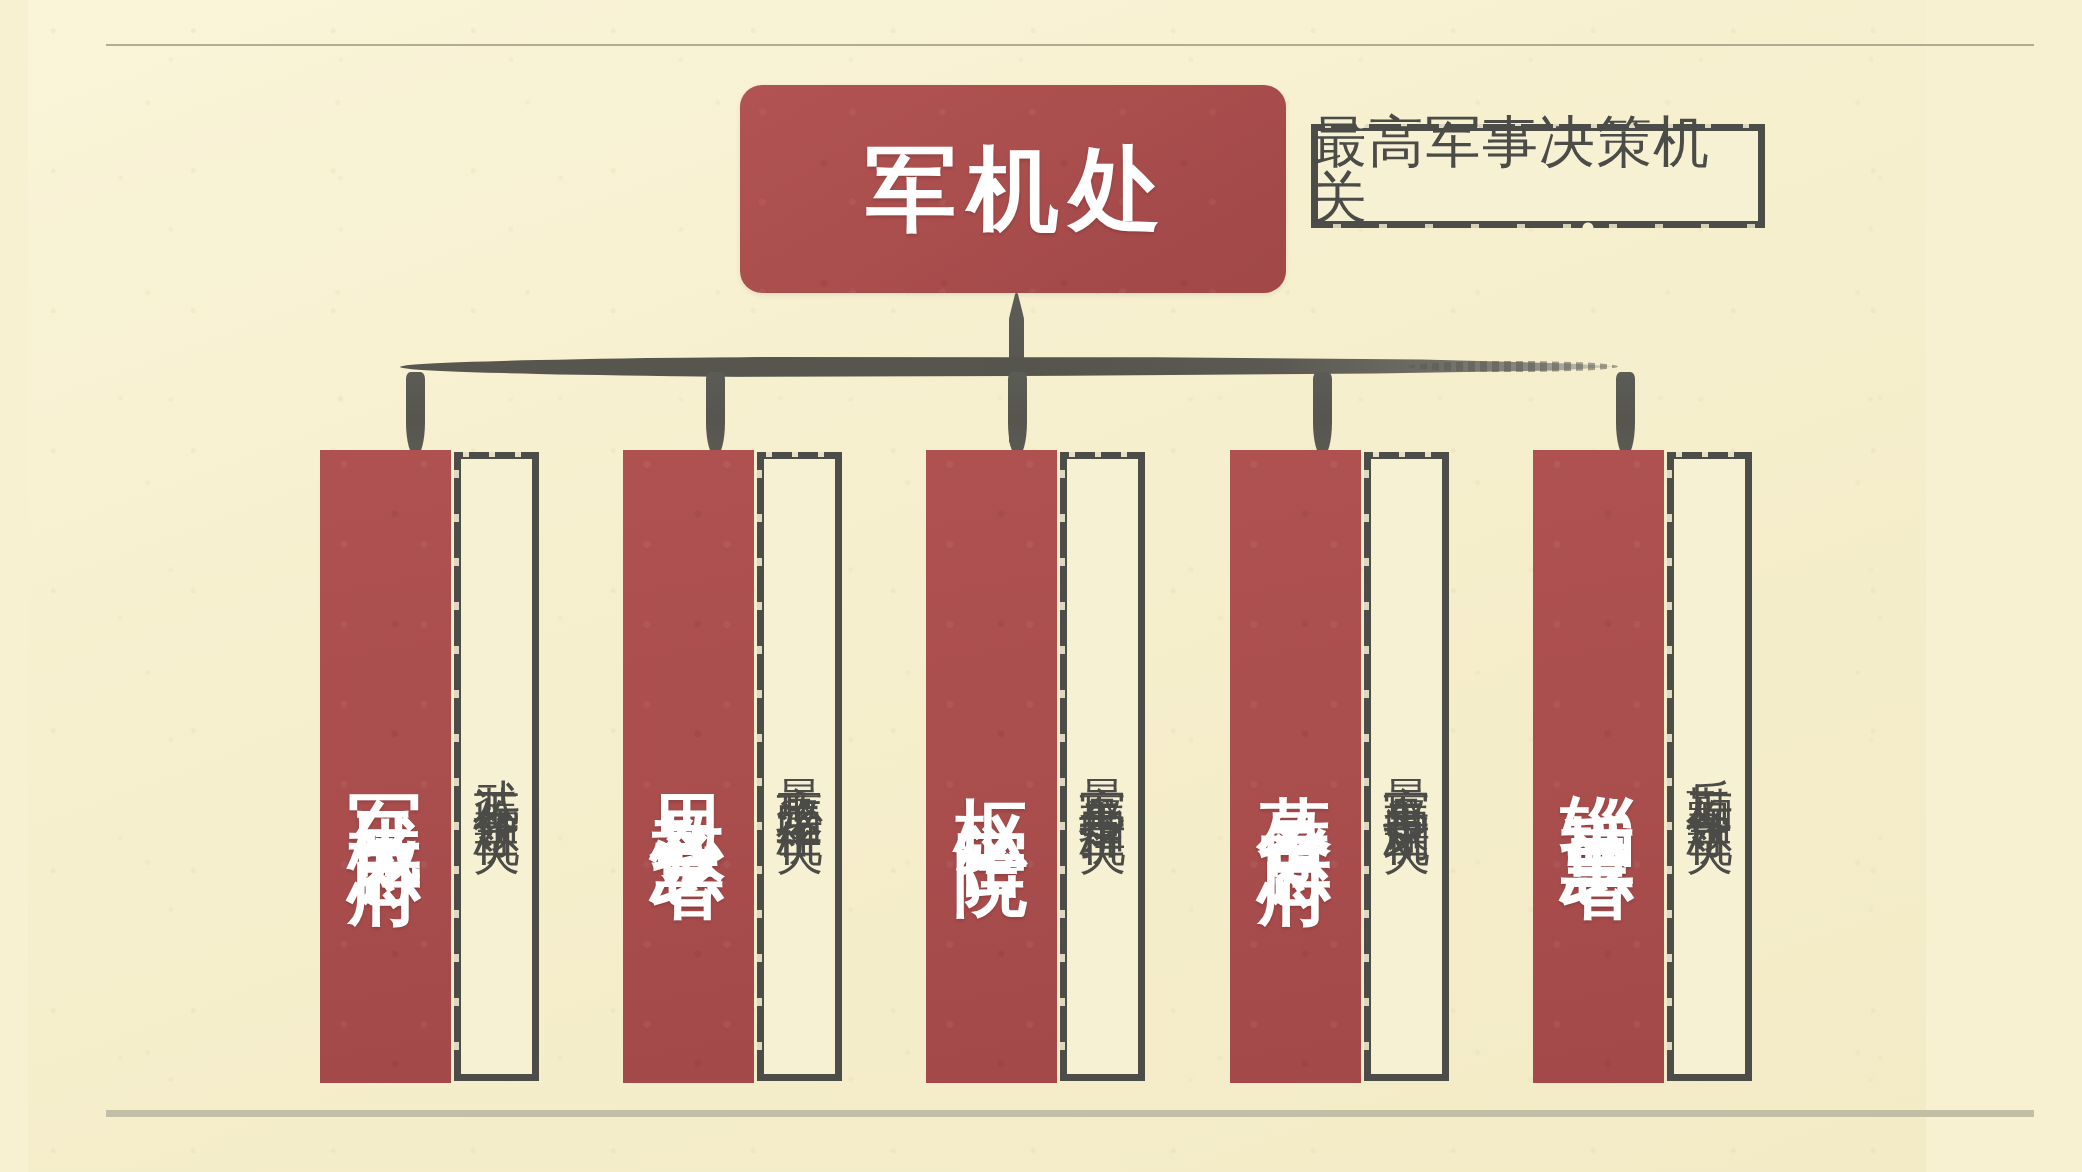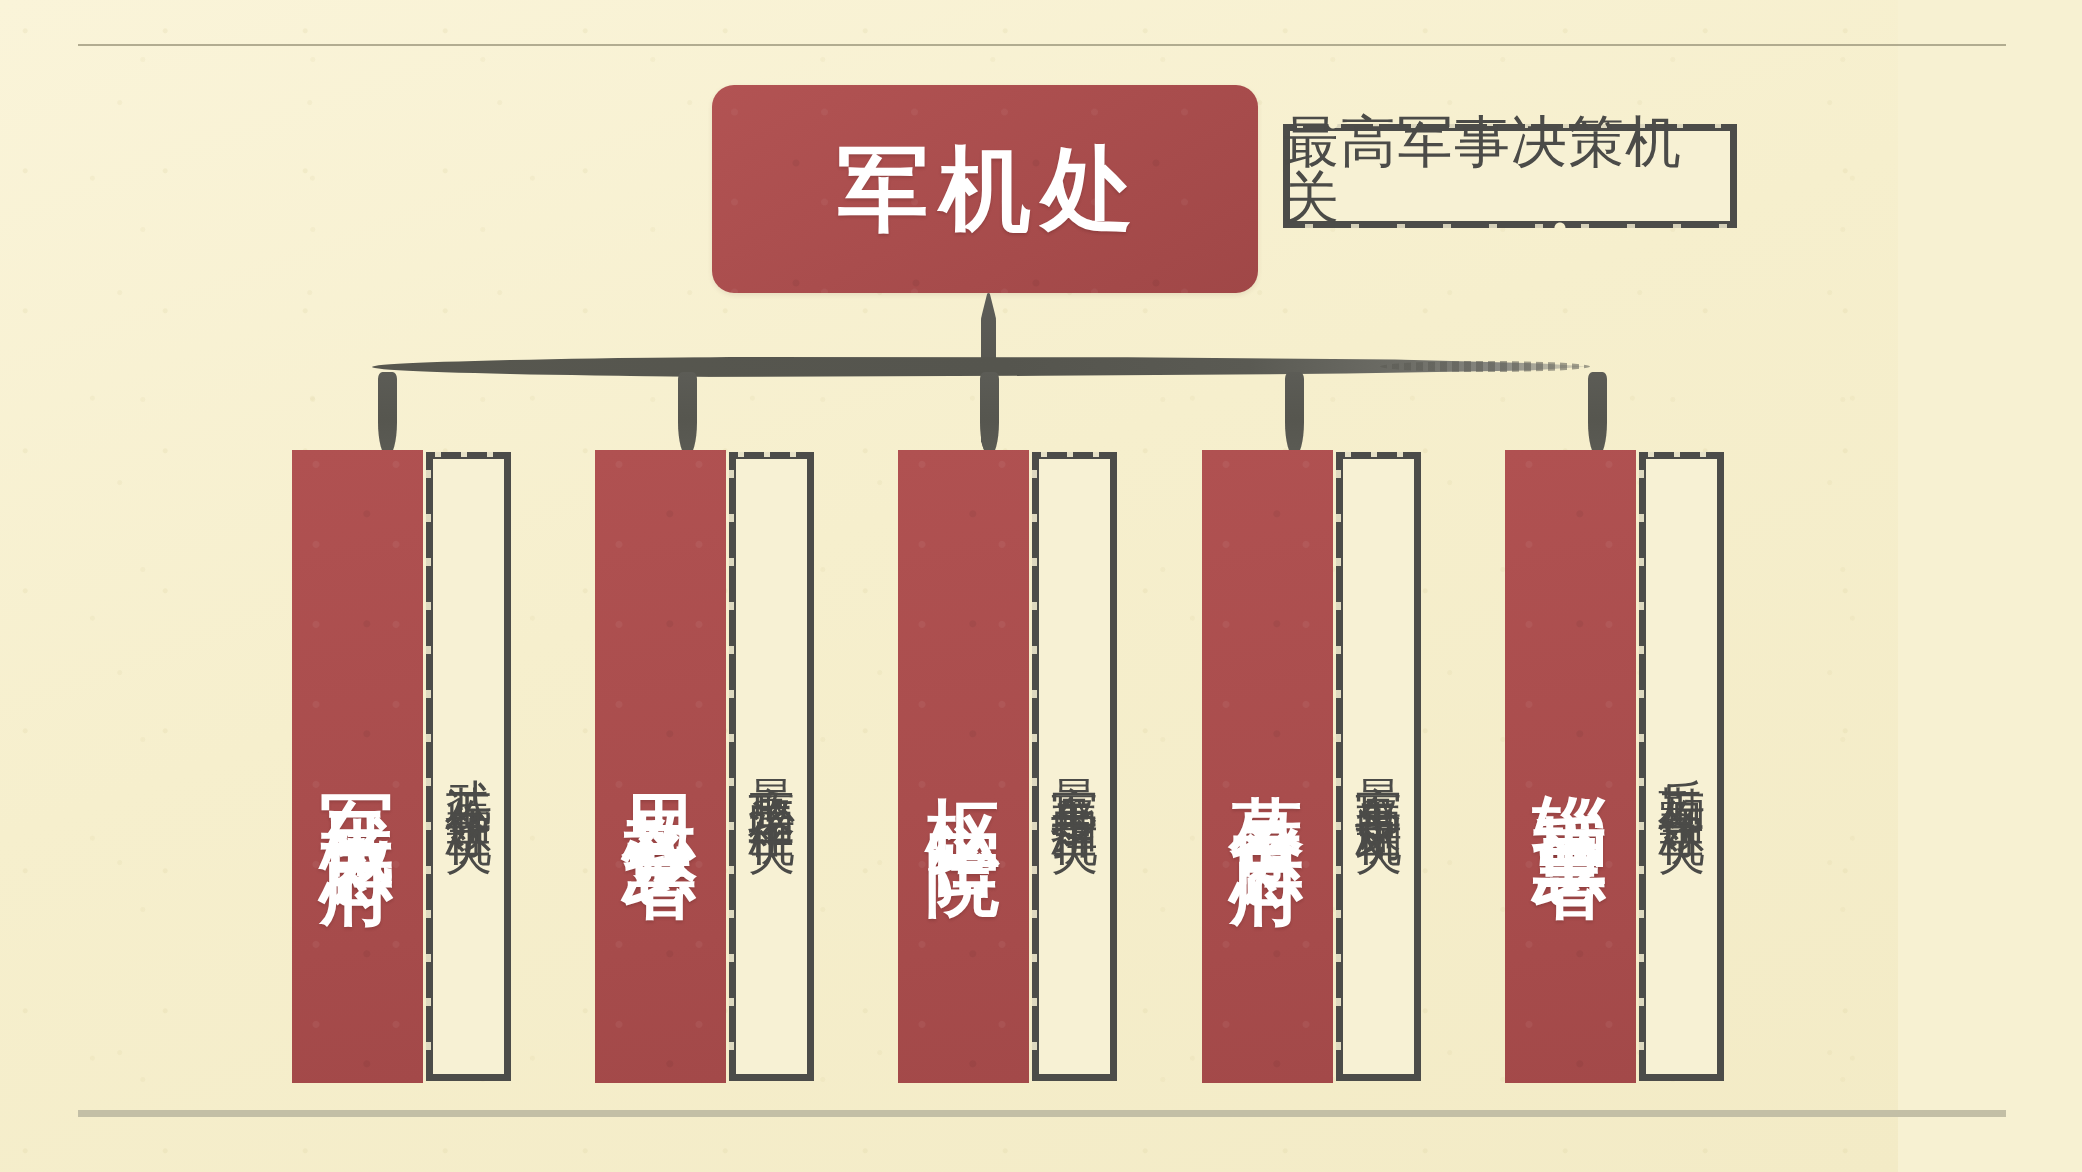--- a/index.html
+++ b/index.html
@@ -18,20 +18,21 @@
     position: relative;
     width: 1898px;
     height: 1172px;
     background:
       radial-gradient(circle at 18% 22%, rgba(214,203,150,0.20) 0 2px, transparent 3px),
       radial-gradient(circle at 63% 54%, rgba(214,203,150,0.16) 0 2px, transparent 3px),
       radial-gradient(circle at 42% 81%, rgba(220,210,160,0.18) 0 2px, transparent 3px),
       radial-gradient(circle at 84% 35%, rgba(214,203,150,0.14) 0 2px, transparent 3px),
       linear-gradient(160deg, #faf4d9 0%, #f6efcd 45%, #f3ebc6 100%);
     background-size: 140px 140px, 190px 190px, 220px 220px, 170px 170px, 100% 100%;
+    margin-left: 28px;
   }
 
   
   .rule-top {
     position: absolute;
     left: 78px;
     top: 44px;
     width: 1928px;
     height: 2px;
     background: #9a9479;

